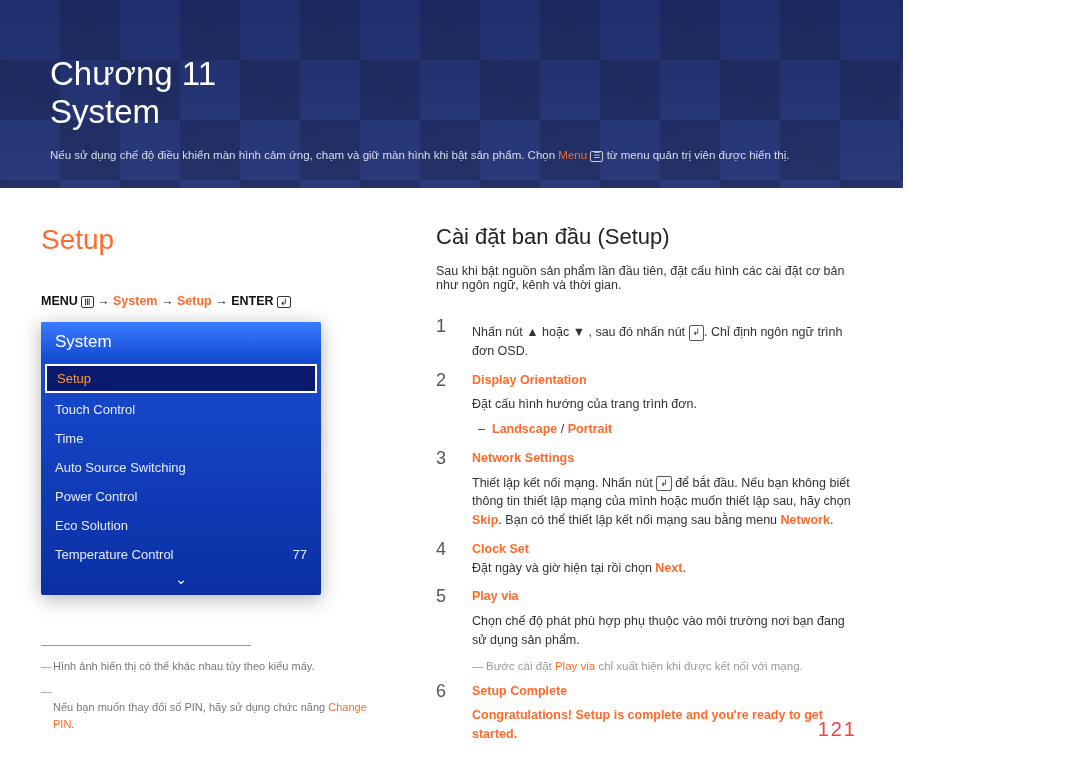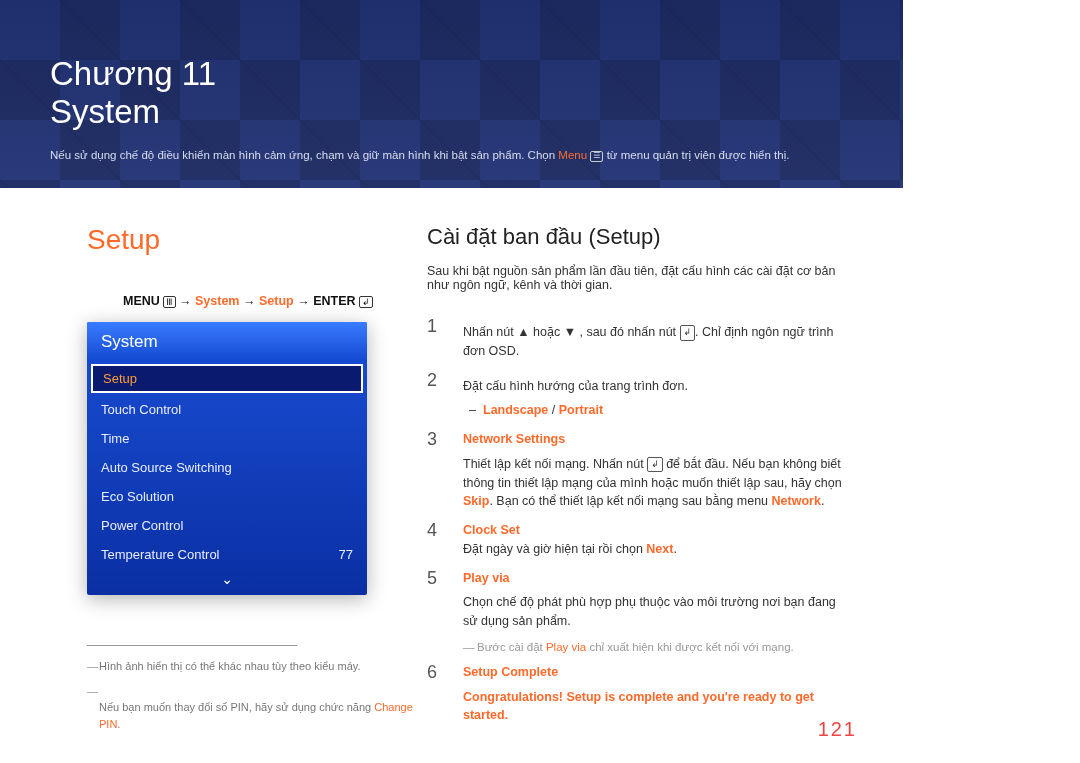--- a/index.html
+++ b/index.html
@@ -45,36 +45,36 @@
     display: inline-block;
     border: 1px solid #ccc;
     font-size: 8px;
     padding: 0 2px;
     border-radius: 2px;
     vertical-align: 1px;
     line-height: 1.1;
   }
   .content {
     display: flex;
-    padding: 36px 50px 0 87px;
+    padding: 36px 50px 0 41px;
+    gap: 55px;
   }
   .left { width: 340px; flex: 0 0 340px; }
   .right { flex: 1; }
   .left h2 {
     color: #ff6a2b;
     font-weight: 400;
     font-size: 28px;
     margin-bottom: 38px;
   }
   .breadcrumb {
     font-size: 12.5px;
     font-weight: bold;
     color: #111;
     margin-bottom: 14px;
-    margin-left: 36px;
   }
   .breadcrumb .iconbox {
     display: inline-block;
     border: 1px solid #333;
     font-size: 9px;
     padding: 0 2px;
     border-radius: 2px;
     vertical-align: middle;
     font-weight: normal;
   }
@@ -244,24 +244,24 @@
         <div class="osd-item">
           <span>Touch Control</span>
         </div>
         <div class="osd-item">
           <span>Time</span>
         </div>
         <div class="osd-item">
           <span>Auto Source Switching</span>
         </div>
         <div class="osd-item">
+          <span>Power Control</span>
+        </div>
+        <div class="osd-item">
           <span>Eco Solution</span>
-        </div>
-        <div class="osd-item">
-          <span>Power Control</span>
         </div>
         <div class="osd-item">
           <span>Temperature Control</span>
           <span>77</span>
         </div>
         <div class="osd-more">⌄</div>
       </div>
 
       <hr>
       <div class="note">Hình ảnh hiển thị có thể khác nhau tùy theo kiểu máy.</div>
@@ -282,20 +282,21 @@
           <div class="step-body">
             <div style="margin-top:6px;">
               <span>Nhấn nút ▲ hoặc ▼ , sau đó nhấn nút </span><span class="iconinline">↲</span><span>. Chỉ định ngôn ngữ trình đơn OSD.</span>
             </div>
           </div>
         </div>
 
         <div class="step">
           <div class="step-num">2</div>
           <div class="step-body">
+            <div class="hl">Display Orientation</div>
             <div style="margin-top:6px;">Đặt cấu hình hướng của trang trình đơn.</div>
             <div class="sub">
               <span class="hl">Landscape</span><span> / </span><span class="hl">Portrait</span>
             </div>
           </div>
         </div>
 
         <div class="step">
           <div class="step-num">3</div>
           <div class="step-body">

